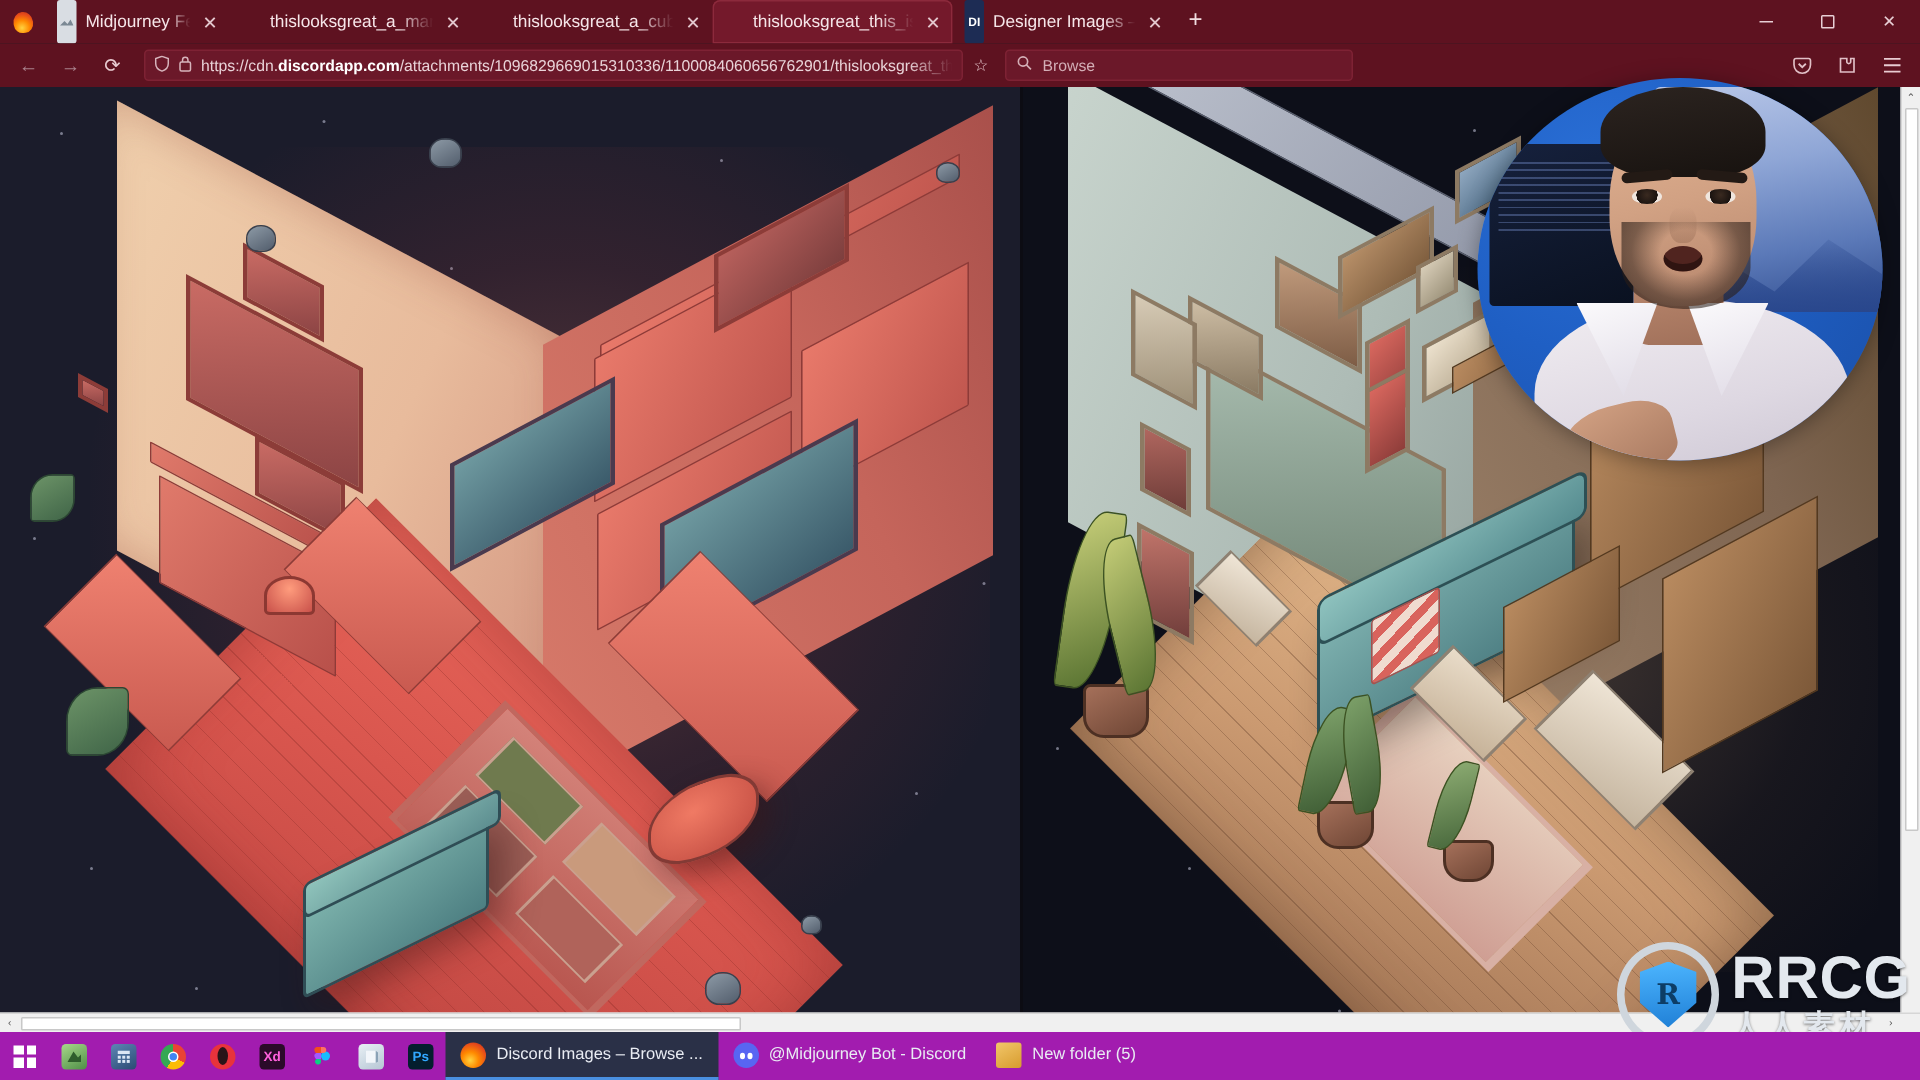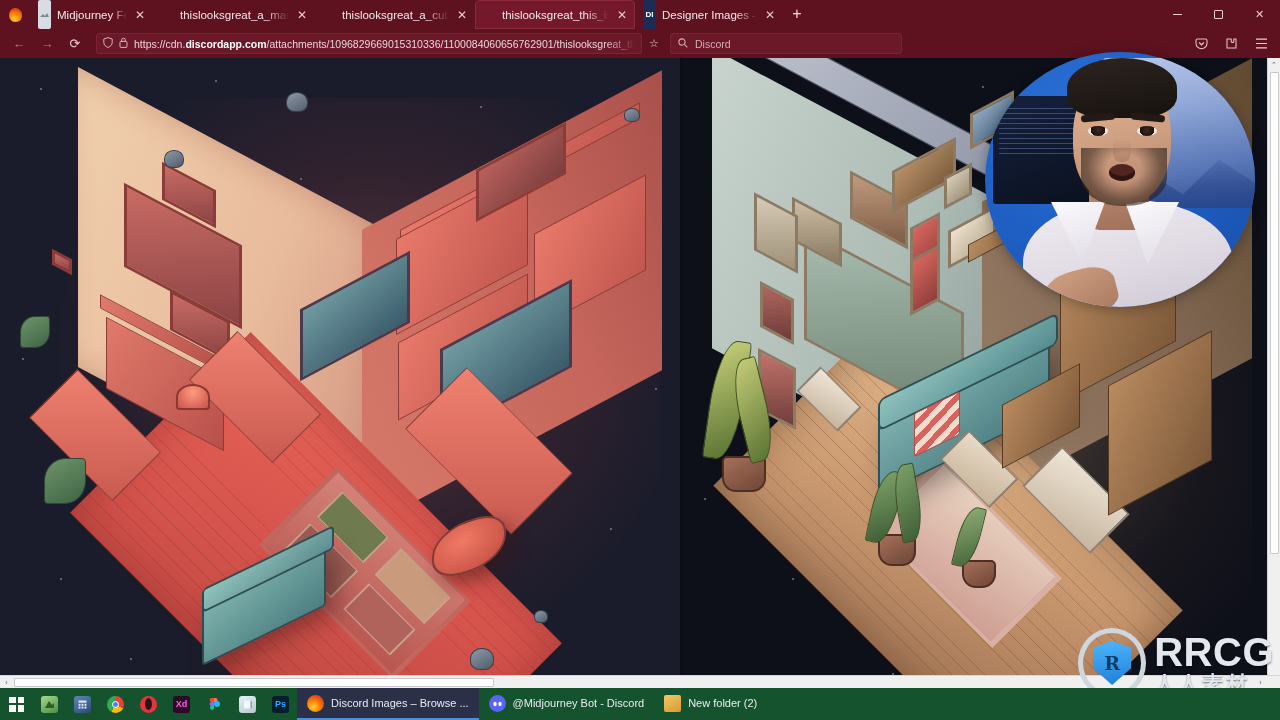--- a/index.html
+++ b/index.html
@@ -453,21 +453,21 @@
   }
   .wm-sub {
     font-family: "DejaVu Sans", sans-serif; font-weight: 700; font-size: 21px;
     color: #e3e8ee; letter-spacing: 3px; margin-top: 2px;
     text-shadow: 0 1px 2px rgba(0,0,0,.55);
   }
 
   
   .taskbar {
     position: absolute; left: 0; bottom: 0; width: 1280px; height: 32px;
-    background: #14532d;
+    background: #a21caf;
     display: flex; align-items: center;
   }
   .tb-icon {
     width: 33px; height: 32px;
     display: flex; align-items: center; justify-content: center;
   }
   .tb-win {
     width: 15px; height: 15px;
     display: grid; grid-template-columns: 1fr 1fr; grid-template-rows: 1fr 1fr; gap: 2px;
   }
@@ -564,21 +564,21 @@
     </div>
     <div class="star">☆</div>
 
     <div class="searchbar">
       <span>
         <svg width="10" height="10" viewBox="0 0 10 10">
             <circle cx="4" cy="4" r="3.1" fill="none" stroke="#d3aeb6" stroke-width="1.1"></circle>
             <path d="M6.3 6.3 9.3 9.3" stroke="#d3aeb6" stroke-width="1.1"></path>
           </svg>
       </span>
-      <span>Discord</span>
+      <span>Browse</span>
     </div>
 
     <div class="navspacer"></div>
 
     <div class="right-icons">
       <div class="navbtn">
         <svg width="13" height="12" viewBox="0 0 13 12">
             <path d="M1 2.4A1.4 1.4 0 012.4 1h8.2A1.4 1.4 0 0112 2.4v2.8c0 3.2-2.5 5.6-5.5 5.6S1 8.4 1 5.2z" fill="none" stroke="#e1c0c7" stroke-width="1.1"></path>
             <path d="M4.1 4.5 6.5 6.8 8.9 4.5" fill="none" stroke="#e1c0c7" stroke-width="1.2"></path>
           </svg>
@@ -836,17 +836,17 @@
       <span class="tb-dot" style="background:#5865f2;position:relative;">
         <svg width="17" height="17" viewBox="0 0 17 17">
             <ellipse cx="6" cy="9" rx="1.7" ry="2.2" fill="#fff"></ellipse>
             <ellipse cx="11" cy="9" rx="1.7" ry="2.2" fill="#fff"></ellipse>
           </svg>
       </span>
       <span>@Midjourney Bot - Discord</span>
     </div>
     <div class="tb-task">
       <span class="tb-dot" style="border-radius:2px;background:linear-gradient(150deg,#f2c76a,#d79b2e);"></span>
-      <span>New folder (2)</span>
+      <span>New folder (5)</span>
     </div>
   </div>
 
 </div>
 
 </body></html>

